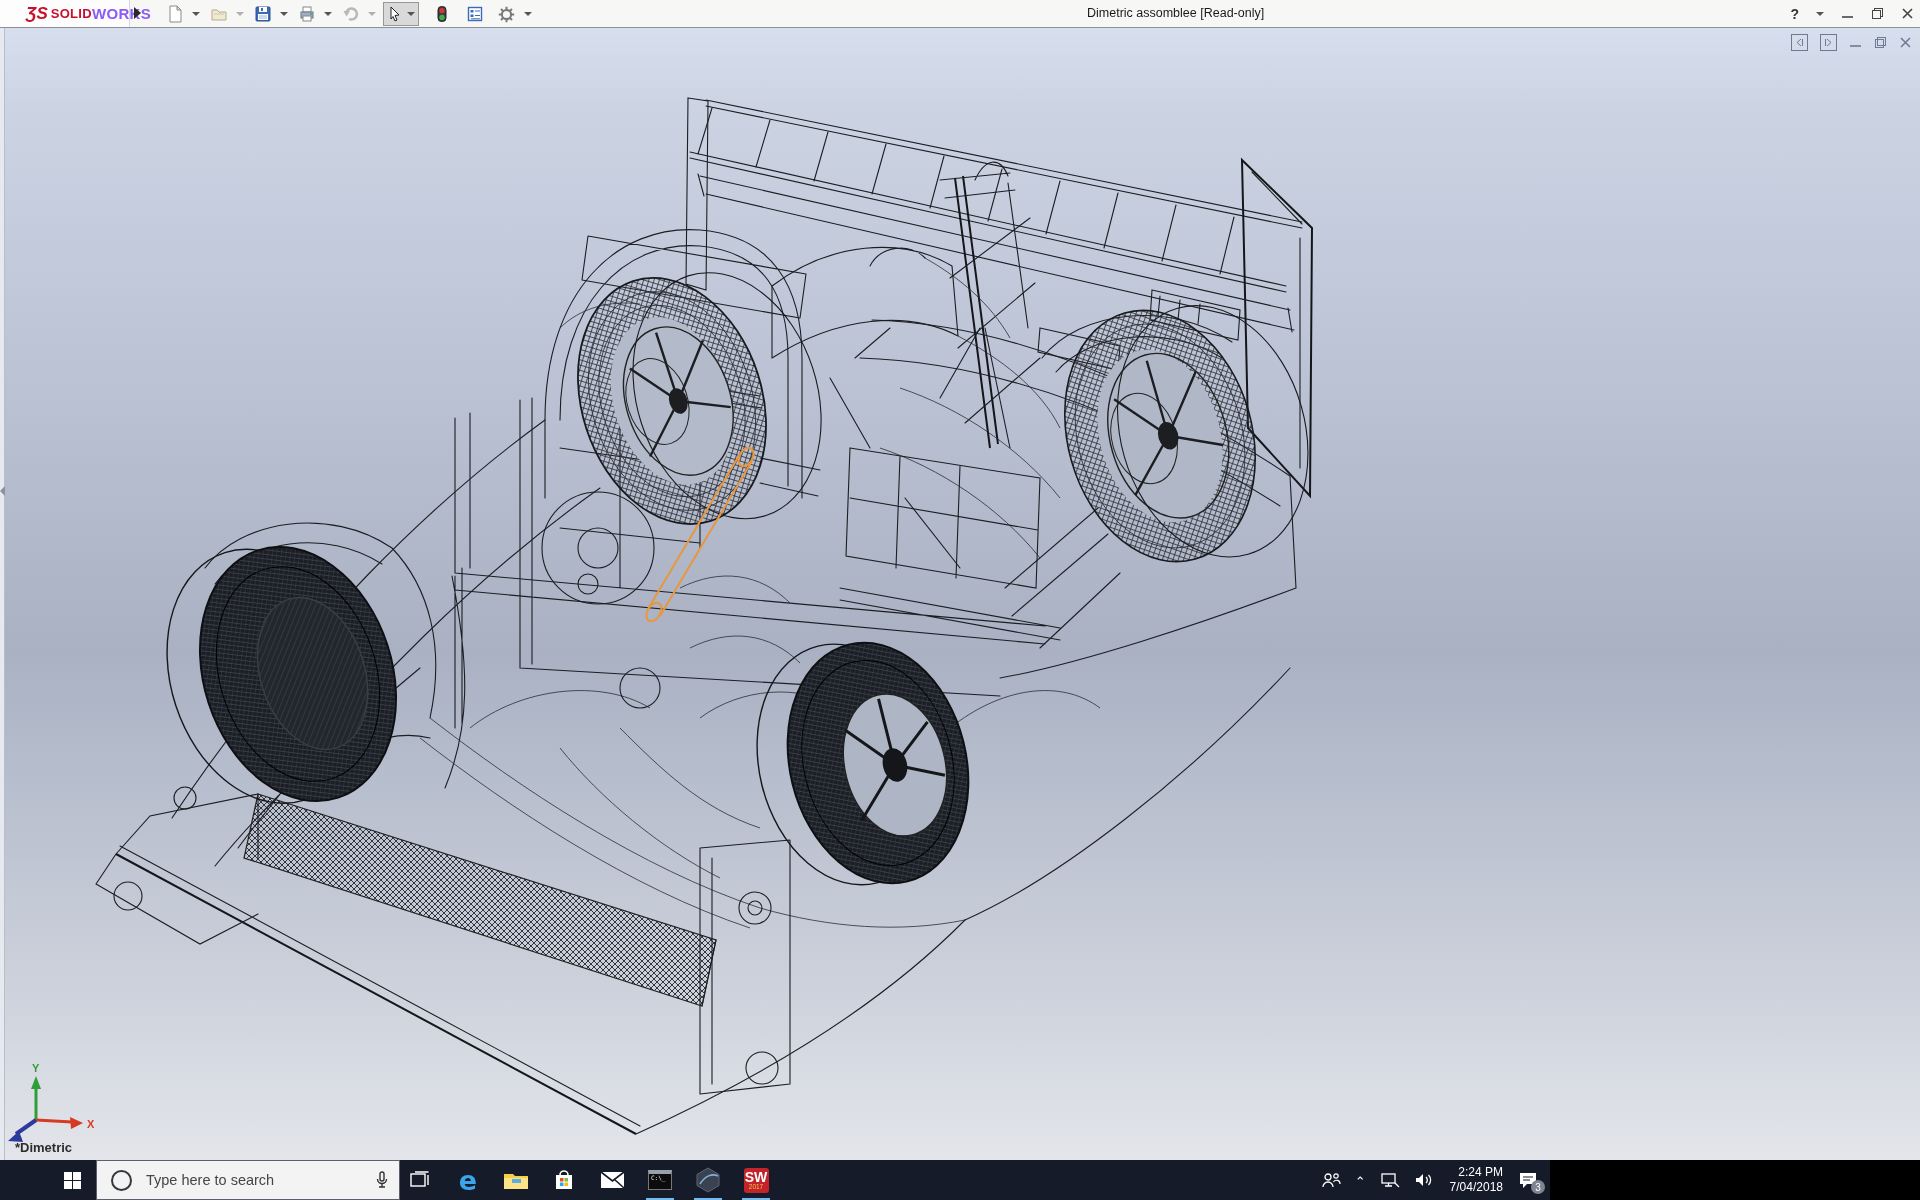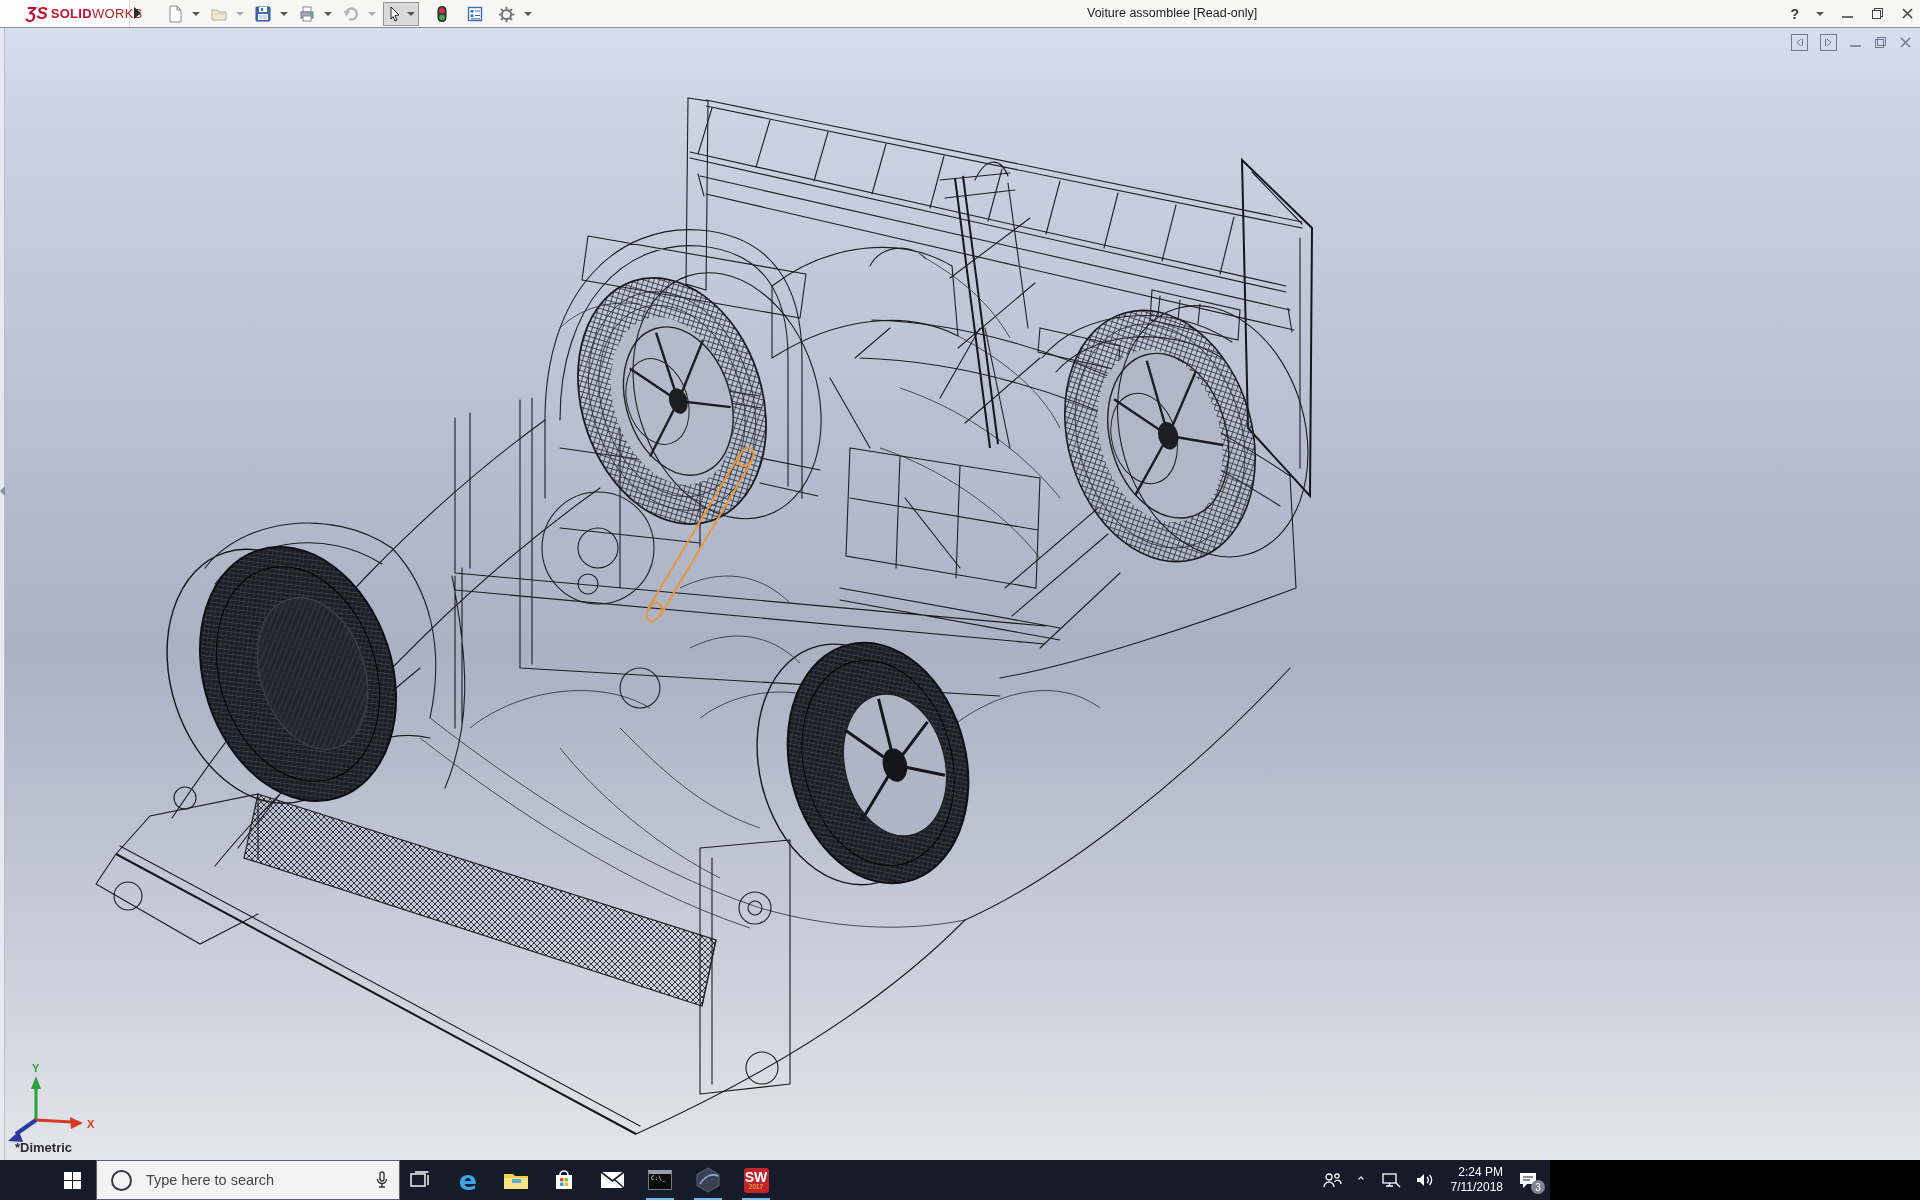--- a/index.html
+++ b/index.html
@@ -7,21 +7,21 @@
   .screen{position:relative;width:1920px;height:1200px;}
 
   
   .titlebar{position:absolute;left:0;top:0;width:1920px;height:27px;
     background:#f7f7f6;border-bottom:1px solid #8f9097;}
   .logo-area{position:absolute;left:0;top:0;height:27px;width:130px;background:#fdfdfd;
     display:flex;align-items:center;padding-left:26px;box-sizing:border-box;
     border-right:1px solid #d8d8d8;}
   .logo-ds{font-style:italic;font-weight:bold;font-size:17px;color:#c8102e;margin-right:3px;}
   .logo-solid{font-weight:bold;font-size:13px;color:#c8102e;letter-spacing:.3px;}
-  .logo-works{font-weight:normal;font-size:13px;color:#b91c1c;letter-spacing:.3px;}
+  .logo-works{font-weight:bold;font-size:15px;color:#8b5cf6;letter-spacing:.3px;}
   .flyout{position:absolute;left:134px;top:7px;width:0;height:0;
     border-left:7px solid #2a2a2a;border-top:6px solid transparent;border-bottom:6px solid transparent;}
   .toolbar{position:absolute;left:163px;top:2px;height:24px;display:flex;align-items:center;}
   .tool{display:flex;align-items:center;margin-right:3px;padding:2px;border:1px solid transparent;}
   .tool svg{display:block;}
   .tool.selected{background:#d9d9d9;border:1px solid #979797;}
   .caret{width:0;height:0;border-left:4px solid transparent;border-right:4px solid transparent;
     border-top:4px solid #555;margin:0 7px 0 2px;}
   .caret.dim{border-top-color:#b0b0b0;}
   .tb-title{position:absolute;left:1087px;top:6px;font-size:12.5px;color:#1a1a1a;}
@@ -158,21 +158,21 @@
       <span class="tool" style="margin-left:4px">
         <svg width="19" height="19">
           <circle cx="9.5" cy="9.5" r="4.6" fill="none" stroke="#787878" stroke-width="2"></circle>
           <path d="M9.5,1.8 V4.4 M9.5,14.6 V17.2 M1.8,9.5 H4.4 M14.6,9.5 H17.2 M4,4 L5.9,5.9 M13.1,13.1 L15,15 M15,4 L13.1,5.9 M5.9,13.1 L4,15" stroke="#787878" stroke-width="2"></path>
           <circle cx="9.5" cy="9.5" r="1.7" fill="#f6f6f6"></circle>
           </svg>
       </span>
         <span class="caret"></span>
     </div>
 
-    <div class="tb-title">Voiture assomblee [Read-only]</div>
+    <div class="tb-title">Dimetric assomblee [Read-only]</div>
 
     <div class="win-controls">
       <span class="help-q">?</span>
       <span class="caret" style="margin:0"></span>
       <svg class="wc" viewBox="0 0 13 13">
           <path d="M1,10 H12" stroke="#444" stroke-width="1.6"></path>
         </svg>
       <svg class="wc" viewBox="0 0 13 13">
           <rect x="3.5" y="1.5" width="8" height="8" fill="none" stroke="#444"></rect>
           <rect x="1.5" y="3.5" width="8" height="8" fill="#f7f7f6" stroke="#444"></rect>
@@ -448,21 +448,21 @@
           </svg>
         </span>
       <span class="trayicon">
         <svg width="20" height="16">
             <path d="M2,6 H5 L9,2 V14 L5,10 H2 Z" fill="#fff"></path>
         <path d="M12,5 a4,4 0 0 1 0,6 M14.5,3 a7,7 0 0 1 0,10" fill="none" stroke="#fff" stroke-width="1.3"></path>
           </svg>
         </span>
       <div class="clock">
         <div>2:24 PM</div>
-        <div>7/11/2018</div>
+        <div>7/04/2018</div>
       </div>
       <span class="trayicon action">
         <svg width="20" height="18">
           <path d="M2,2 H18 V13 H9 L5,17 V13 H2 Z" fill="#fff"></path>
           <path d="M5,6 H15 M5,9 H12" stroke="#161b29" stroke-width="1.2"></path>
           </svg>
         <span class="badge">3</span>
       </span>
     </div>
   </div>

